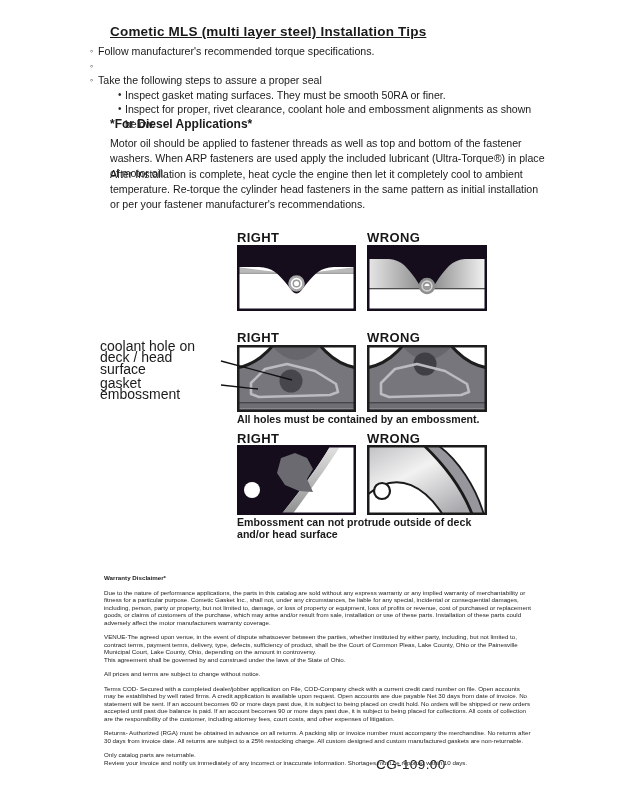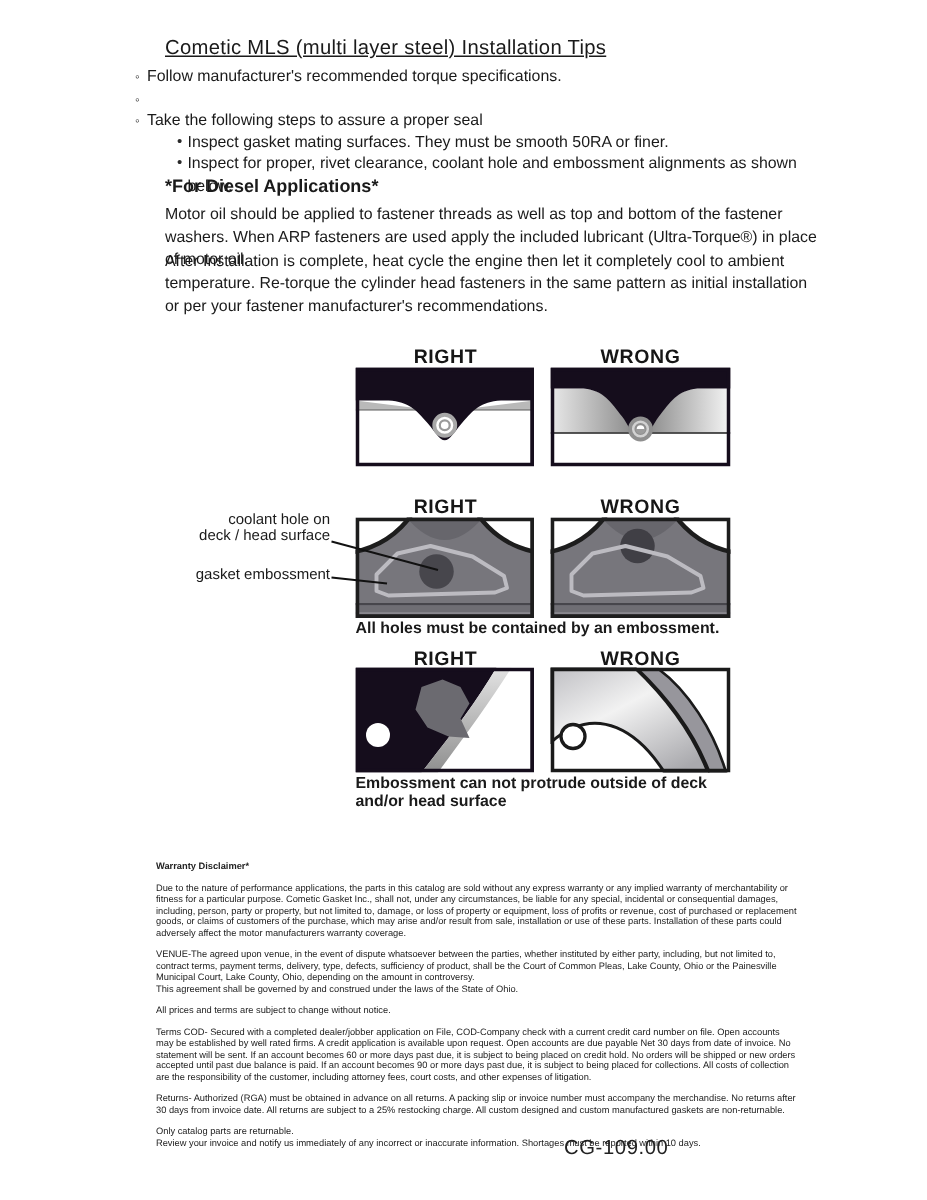--- a/index.html
+++ b/index.html
@@ -1,31 +1,31 @@
 <!DOCTYPE html>
 <html><head>
 <meta charset="utf-8">
 <style>
   html,body{margin:0;padding:0;background:#fff;}
   .page{position:relative;width:618px;height:800px;background:#ffffff;overflow:hidden;
         font-family:"Liberation Sans","DejaVu Sans",sans-serif;color:#1a1a1a;}
   .abs{position:absolute;}
-  .title{left:110px;top:24px;font-size:13.5px;font-weight:normal;text-decoration:underline;letter-spacing:.2px;}
+  .title{left:110px;top:24px;font-size:13.5px;font-weight:bold;text-decoration:underline;letter-spacing:.2px;}
   .bullets{left:90px;top:44px;width:470px;font-size:10.6px;line-height:14.5px;}
   .brow{display:flex;}
   .bmark{width:8px;color:#2a2a2a;font-size:9px;line-height:14.5px;}
   .sub{padding-left:28px;}
   .sub .bmark{width:7px;font-size:10px;}
   .h2{left:110px;top:117px;font-size:12px;font-weight:bold;}
   .para{left:110px;width:436px;font-size:10.6px;line-height:14.8px;}
   .p1{top:136px;} .p2{top:167px;} .p3{top:210px;}
-  .dhdr{font-size:13px;font-weight:600;letter-spacing:.4px;text-align:center;width:120px;color:#161616;}
+  .dhdr{font-size:13px;font-weight:600;letter-spacing:.4px;text-align:left;width:120px;color:#161616;}
   .dcap{font-size:10.6px;font-weight:bold;line-height:11.8px;}
   .dbox{line-height:0;}
-  .d2label{font-size:10px;line-height:11.4px;text-align:right;width:120px;color:#1a1a1a;}
+  .d2label{font-size:14px;line-height:11.4px;width:120px;color:#1a1a1a;}
   .prewrap{white-space:pre-line;}
   .legal{left:104px;top:574px;width:428px;font-size:6.2px;line-height:7.5px;color:#222;}
   .legal .lh{font-weight:bold;margin:0 0 7px 0;}
   .legal p{margin:0 0 7px 0;}
   .footer{left:376px;top:757px;font-size:13.5px;letter-spacing:.4px;color:#222;}
   svg{display:block;}
 </style>
 </head>
 <body>
 

